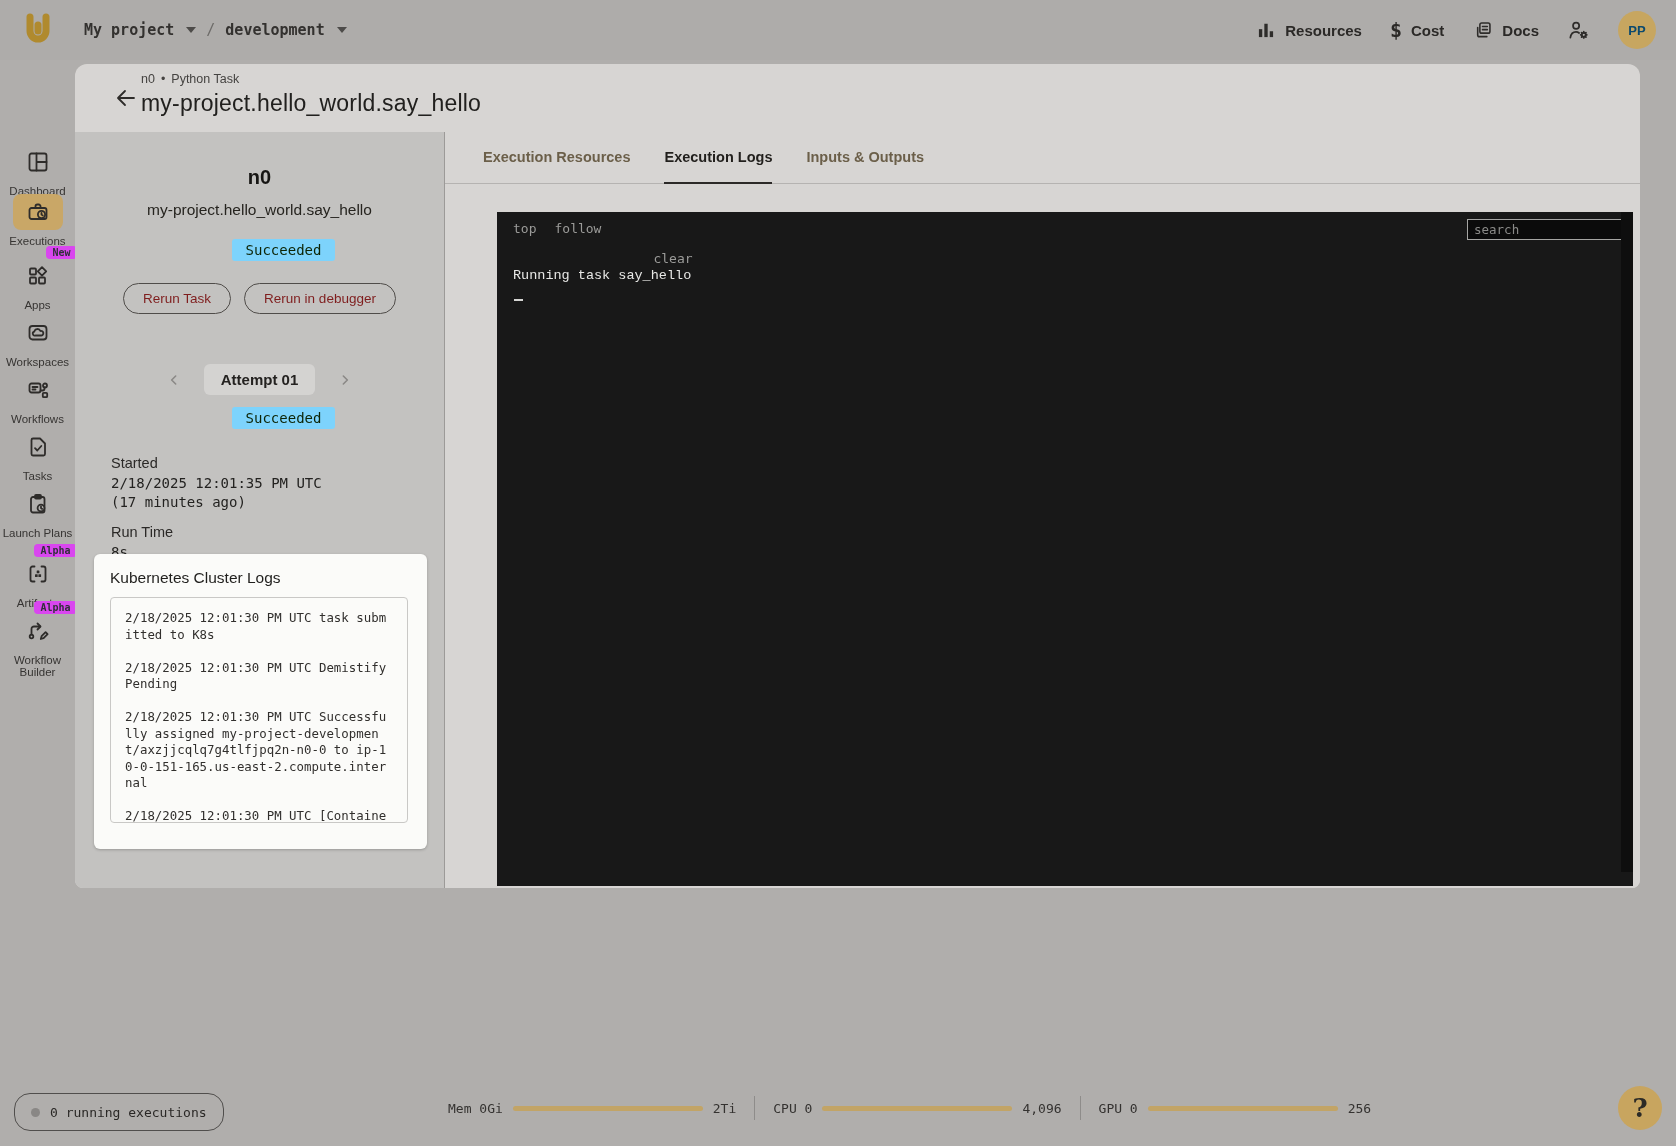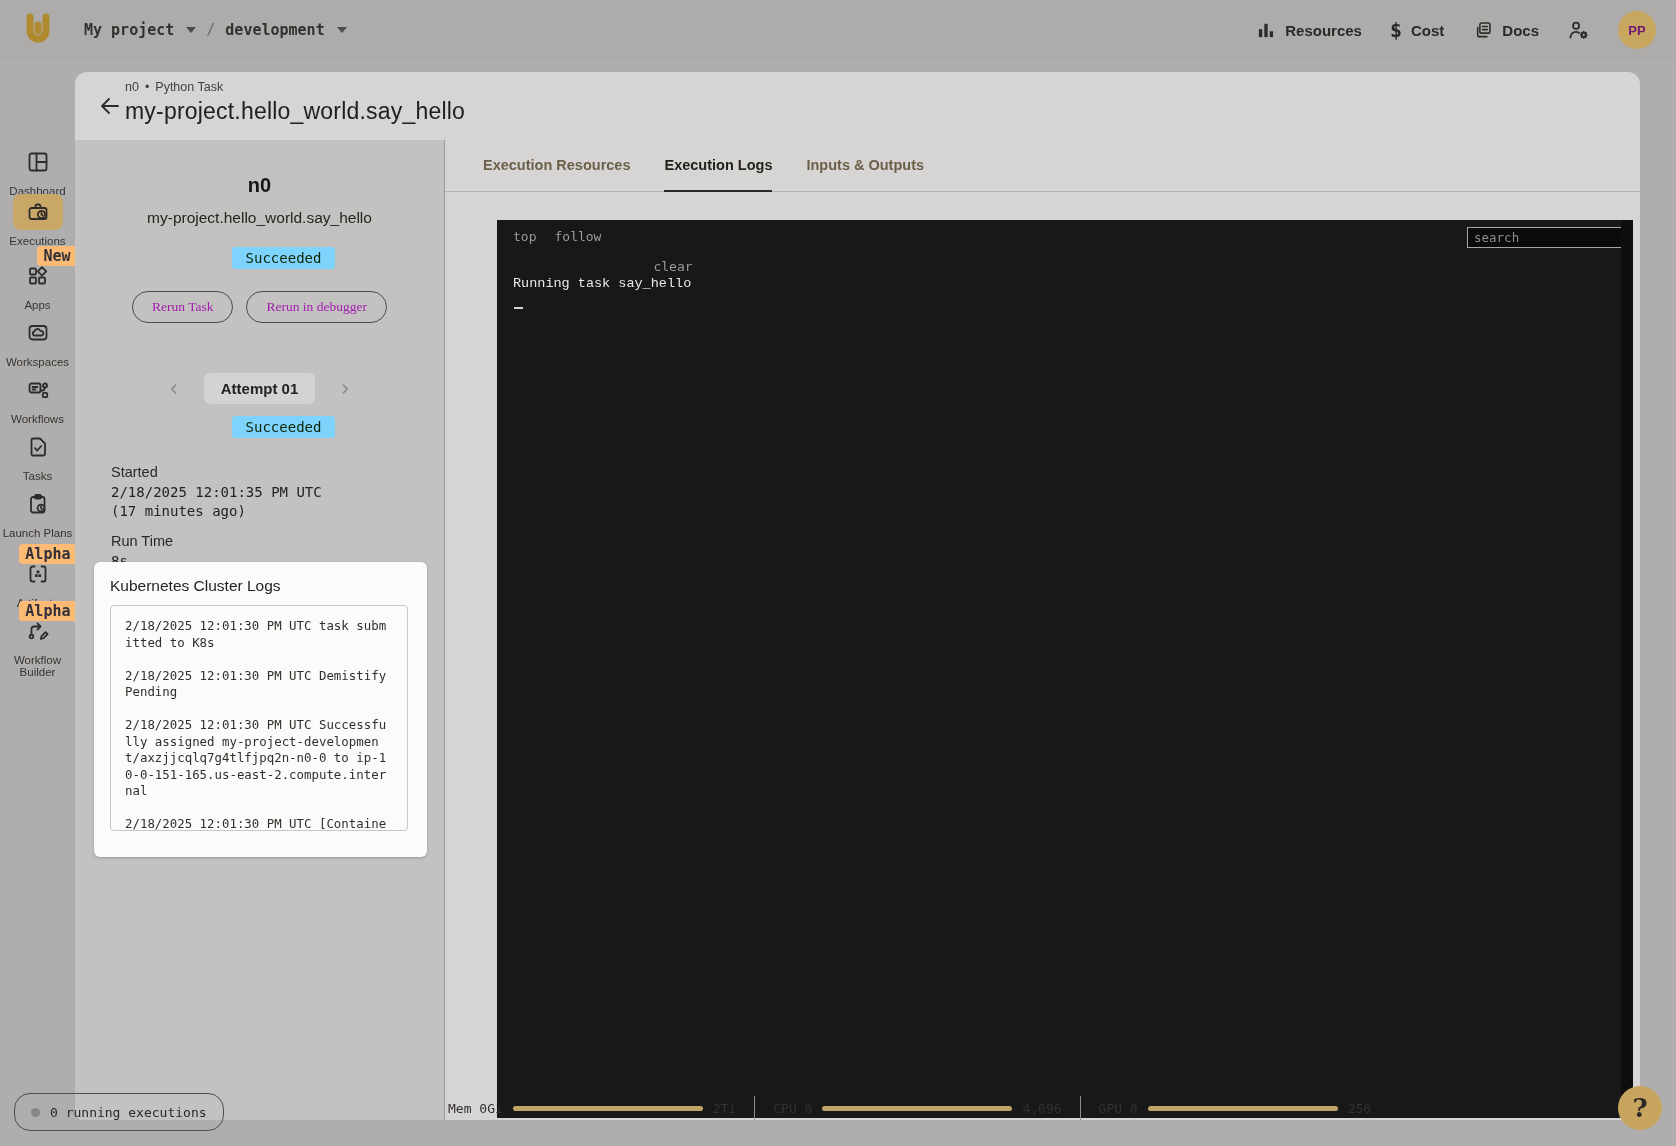--- a/index.html
+++ b/index.html
@@ -16,68 +16,68 @@
   .topbar{ position:absolute; left:0; top:0; width:1676px; height:60px;
     background:#aeacaa; display:flex; align-items:center; padding:0 20px; }
   .logo{ width:36px; height:38px; display:flex; align-items:center; justify-content:center; }
   .crumbs{ display:flex; align-items:center; gap:10px; margin-left:28px;
     font-family:"DejaVu Sans Mono",monospace; font-size:15px; font-weight:700; color:#33312f; }
   .crumb-sep{ color:#6d6b69; font-weight:400; }
   .caret{ display:inline-block; width:0; height:0; border-left:5px solid transparent;
     border-right:5px solid transparent; border-top:6px solid #4d4b49; margin-left:2px; }
   .top-right{ margin-left:auto; display:flex; align-items:center; gap:28px; }
   .top-link{ display:flex; align-items:center; gap:9px; font-size:15px; font-weight:700; color:#2b2927; cursor:pointer; }
-  .avatar{ width:38px; height:38px; border-radius:50%; background:#c7a660; color:#701a75;
+  .avatar{ width:38px; height:38px; border-radius:50%; background:#c7a660; color:#0c4a6e;
     display:flex; align-items:center; justify-content:center; font-size:13px; font-weight:700; }
 
   
   .sidebar{ position:absolute; left:0; top:60px; width:75px; height:1015px; background:#b0aeac; }
   .side-item{ position:absolute; left:0; width:75px; display:flex; flex-direction:column;
     align-items:center; cursor:pointer; }
   .side-label{ margin-top:5px; font-size:11.5px; line-height:1.08; color:#363432; text-align:center; width:72px; }
   .icon-wrap{ width:50px; height:36px; display:flex; align-items:center; justify-content:center; border-radius:8px; position:relative; }
   .icon-wrap.active{ background:#c9a767; }
-  .side-badge{ position:absolute; top:-12px; right:-14px; background:#fdba74; color:#312f3a;
-    font-size:15px; font-weight:700; padding:1px 6px; border-radius:4px; }
+  .side-badge{ position:absolute; top:-12px; right:-14px; background:#d946ef; color:#312f3a;
+    font-size:10px; font-weight:700; padding:1px 6px; border-radius:4px; }
   .ico{ stroke:#2e2c2a; fill:none; stroke-width:1.8; stroke-linecap:round; stroke-linejoin:round; }
   .ico-fill{ fill:#2e2c2a; stroke:none; }
 
   
   .run-pill{ position:absolute; left:14px; top:1093px; height:38px; border:1.5px solid #504e4c;
     border-radius:16px; display:flex; align-items:center; gap:10px; padding:0 16px;
     font-family:"DejaVu Sans Mono",monospace; font-size:13px; color:#2a2826; background:transparent; cursor:pointer; }
   .run-dot{ width:9px; height:9px; border-radius:50%; background:#898785; }
   .meters{ position:absolute; left:448px; top:1096px; display:flex; align-items:center; }
   .meter{ display:flex; align-items:center; gap:10px; font-family:"DejaVu Sans Mono",monospace;
     font-size:13px; color:#343230; }
   .meter-bar{ width:190px; height:5px; border-radius:3px; background:#c2a466; }
   .meter-sep{ width:1px; height:24px; background:#8e8c8a; margin:0 18px; }
   .help-btn{ position:absolute; right:14px; top:1086px; width:44px; height:44px; border-radius:50%;
     background:#c8a55f; color:#2b2a26; display:flex; align-items:center; justify-content:center;
     font-size:26px; font-weight:700; font-family:"DejaVu Serif","Liberation Serif",serif; cursor:pointer; }
 
   
-  .modal{ position:absolute; left:75px; top:72px; width:1565px; height:1048px;
-    background:#d7d5d3; border-radius:12px 12px 8px 8px; overflow:hidden; }
+  .modal{ position:absolute; left:75px; top:64px; width:1565px; height:824px;
+    background:#d7d5d3; border-radius:12px 12px 8px 8px; overflow:hidden;padding-left:16px; }
   .modal-header{ position:relative; height:68px; }
   .back-btn{ position:absolute; left:23px; top:22px; width:24px; height:24px; cursor:pointer; }
   .modal-crumb{ position:absolute; left:50px; top:8px; font-size:12.5px; color:#454341; display:flex; gap:6px; }
   .modal-title{ position:absolute; left:50px; top:26px; font-size:23px; font-weight:500; color:#21201e; letter-spacing:0.2px; }
   .modal-body{ position:absolute; top:68px; left:0; right:0; bottom:0; display:flex; }
 
   
   .left-panel{ width:370px; background:#c3c2c0; border-right:1px solid #9c9a98; position:relative;
     text-align:center; flex-shrink:0; }
   .node-name{ margin-top:34px; font-size:20px; font-weight:700; color:#161513; }
   .task-name{ margin-top:12px; font-size:15.5px; color:#26241f; }
   .status-badge{ display:inline-block; margin-top:20px; background:#7dd3fc; color:#0c2405;
     font-family:"DejaVu Sans Mono",monospace; font-size:14px; padding:3px 14px; border-radius:3px;margin-left:48px; }
   .btn-row{ margin-top:22px; display:flex; justify-content:center; gap:13px; }
   .pill-btn{ border:1.2px solid #4f4c49; border-radius:17px; padding:7px 19px; background:transparent;
-    font-family:Liberation Serif, serif; font-size:13.5px; color:#a21caf; cursor:pointer; white-space:nowrap; }
+    font-family:Liberation Sans, sans-serif; font-size:13.5px; color:#7f1d1d; cursor:pointer; white-space:nowrap; }
   .attempt-row{ margin-top:50px; display:flex; justify-content:center; align-items:center; gap:20px; }
   .chev-btn{ width:20px; height:20px; cursor:pointer; display:flex; align-items:center; justify-content:center; }
   .attempt-chip{ background:#d4d3d1; border-radius:6px; padding:7px 17px; font-size:15px; font-weight:700; color:#242220; }
   .attempt-badge{ margin-top:12px; }
   .meta{ margin-top:26px; text-align:left; padding-left:36px; }
   .meta-label{ font-size:14.5px; color:#2b2927; margin-bottom:3px; }
   .meta-val{ font-family:"DejaVu Sans Mono",monospace; font-size:14px; color:#232220; line-height:19px; }
   .meta-gap{ height:12px; }
 
   

